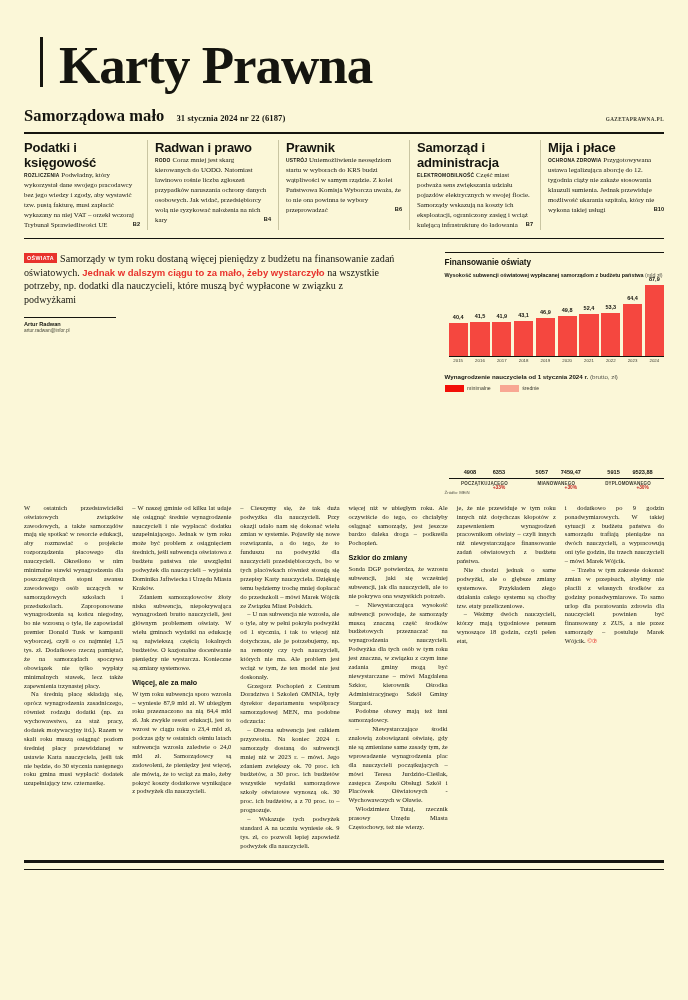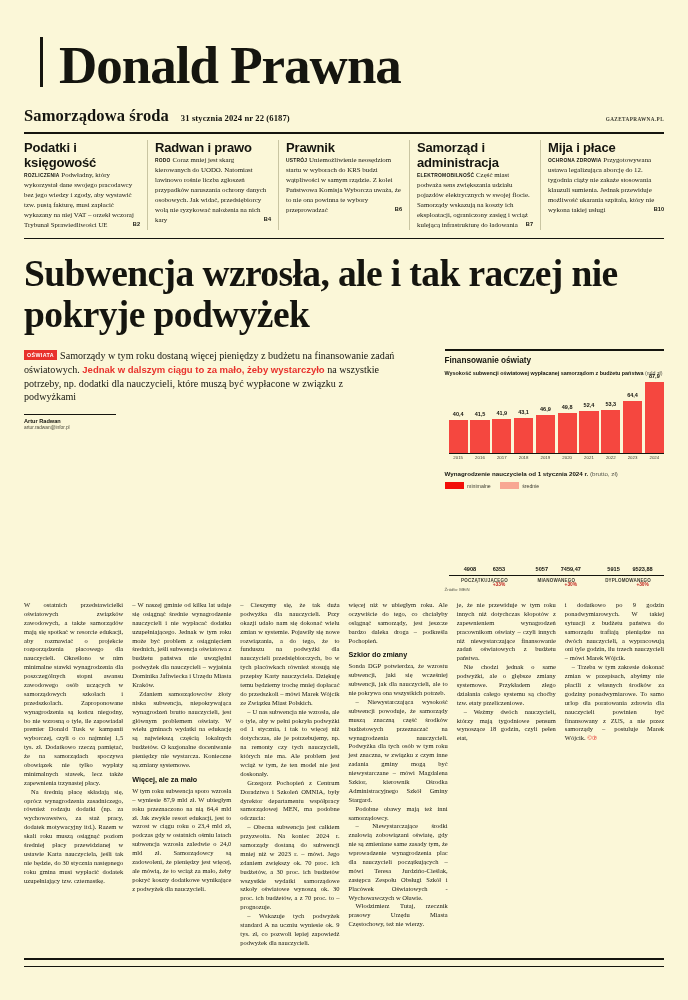--- a/index.html
+++ b/index.html
@@ -132,25 +132,25 @@
   .bottom-head{font-weight:700;font-size:17.5px;line-height:1.12;margin-top:7px;letter-spacing:-.2px;}
   .bottom-rule2{height:.8px;background:#15150f;margin-top:6px;}
 </style>
 </head>
 <body>
 
 <div class="page">
 
   <div class="masthead">
     <div class="logo-rule"></div>
-    <div class="logo-gp">Donald Prawna</div>
+    <div class="logo-gp">Karty Prawna</div>
   </div>
 
   <div class="subhead-row">
-    <div class="edition">Samorządowa środa</div>
+    <div class="edition">Samorządowa mało</div>
     <div class="issue">31 stycznia 2024 nr 22 (6187)</div>
     <div class="domain-tag">GAZETAPRAWNA.PL</div>
   </div>
   <div class="rule-thick"></div>
 
   <div class="teasers">
     <div class="teaser">
       <div class="teaser-title">Podatki i księgowość</div>
       <div class="teaser-body">
         <span class="kicker">ROZLICZENIA</span>
@@ -186,21 +186,20 @@
       <div class="teaser-title">Mija i płace</div>
       <div class="teaser-body">
         <span class="kicker">OCHRONA ZDROWIA</span>
         <span>Przygotowywana ustawa legalizująca aborcję do 12. tygodnia ciąży nie zakaże stosowania klauzuli sumienia. Jednak przewiduje możliwość ukarania szpitala, który nie wykona takiej usługi</span>
         <span class="pg">B10</span>
       </div>
     </div>
   </div>
   <div class="rule-thin"></div>
 
-  <h1 class="headline">Subwencja wzrosła, ale i tak raczej nie pokryje podwyżek</h1>
 
   <div class="lead-row">
 
     <div class="lead-col">
       <div class="lead">
         <span class="badge">OŚWIATA</span><span>Samorządy w tym roku dostaną więcej pieniędzy z budżetu na finansowanie zadań oświatowych.</span>
         <span class="hl">Jednak w dalszym ciągu to za mało, żeby wystarczyło</span>
         <span>na wszystkie potrzeby, np. dodatki dla nauczycieli, które muszą być wypłacone w związku z podwyżkami</span>
       </div>
       <div class="byline-box">

